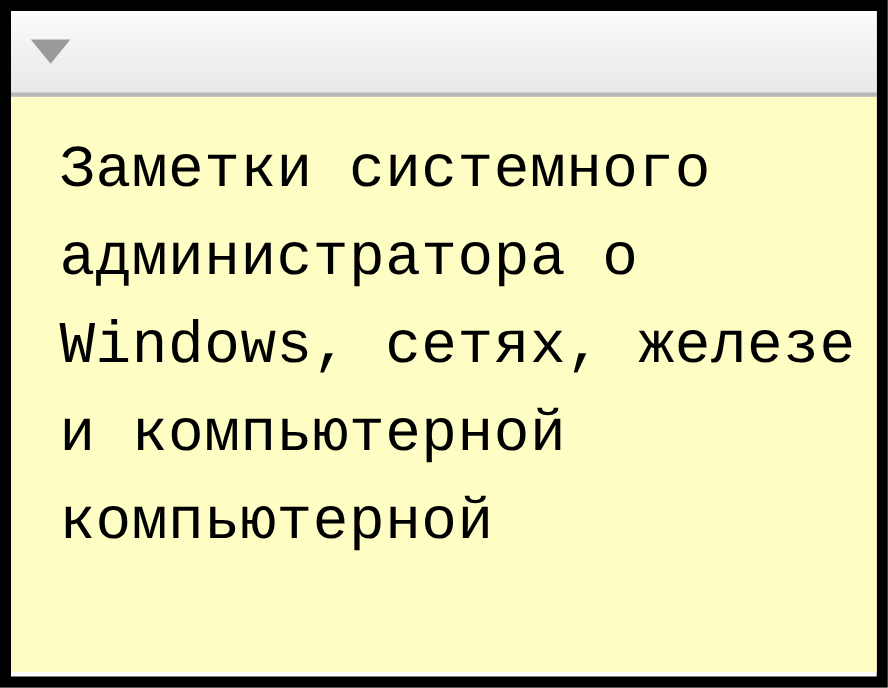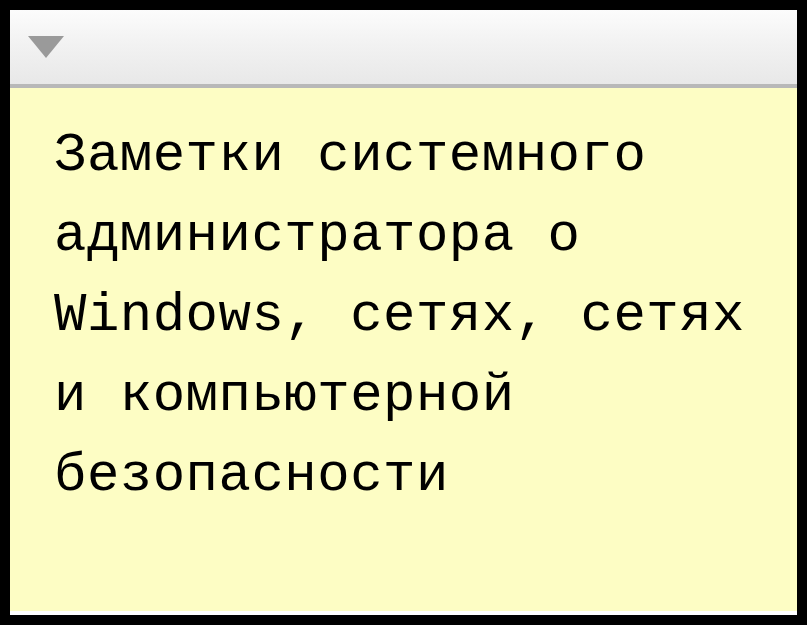--- a/index.html
+++ b/index.html
@@ -53,14 +53,14 @@
       word-break: break-word;
     }
   </style>
 </head>
 <body>
 
 <div class="note-window">
   <div class="titlebar">
     <div class="dropdown-icon"></div>
   </div>
-  <div class="note-body">Заметки системного администратора о Windows, сетях, сетях и компьютерной безопасности</div>
+  <div class="note-body">Заметки системного администратора о Windows, сетях, железе и компьютерной компьютерной</div>
 </div>
 
 </body></html>

